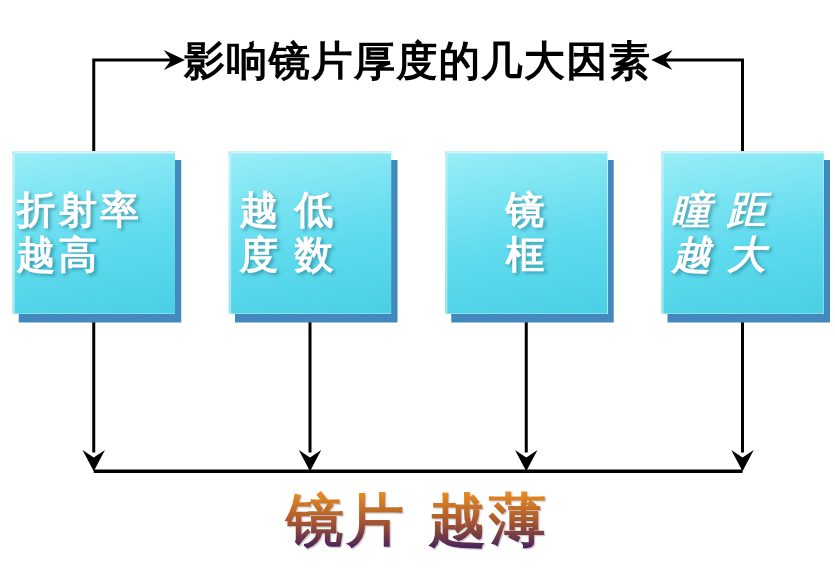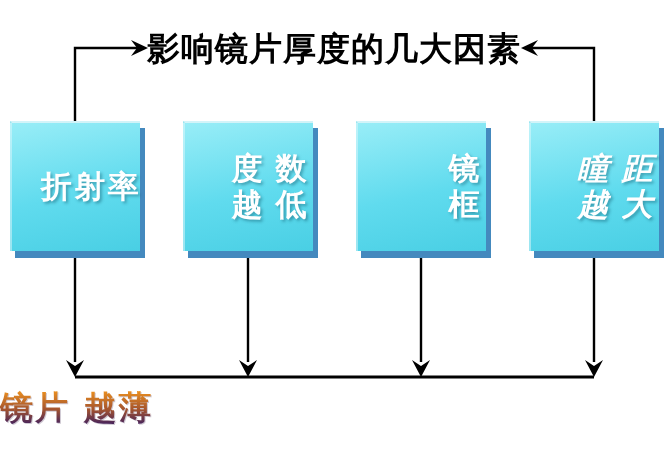--- a/index.html
+++ b/index.html
@@ -25,27 +25,27 @@
   .box{
     position:absolute; top:121px; width:130px; height:130px; box-sizing:border-box;
     background:linear-gradient(168deg, var(--box-top) 0%, var(--box-mid) 55%, var(--box-bot) 100%);
     box-shadow:5px 7px 0 var(--shadow);
     border-top:2px solid rgba(255,255,255,.75);
     border-left:2px solid rgba(255,255,255,.45);
     display:flex; flex-direction:column; justify-content:center; align-items:center;
     color:#ffffff; font-weight:bold; font-size:31px; line-height:1.16;
     text-shadow:2px 2px 3px rgba(15,85,105,.45);
   }
-  .box .line{width:100%; text-align:right;}
+  .box .line{width:100%; text-align:left;}
   .box .sp{letter-spacing:.42em; margin-right:-.42em;}
   .box .sp-s{letter-spacing:.08em; margin-right:-.08em;}
   .b1{left:10px;} .b2{left:183px;} .b3{left:356px;padding-left:40px;} .b4{left:529px;font-style:italic;}
   .result{
-    position:absolute; top:386px; left:0; width:668px; text-align:left;
-    font-size:33px; font-weight:bold; letter-spacing:2px; white-space:pre;
+    position:absolute; top:386px; left:0; width:668px; text-align:center;
+    font-size:46px; font-weight:bold; letter-spacing:2px; white-space:pre;
     background:linear-gradient(180deg, var(--res-top) 8%, var(--res-mid) 52%, var(--res-bot) 86%);
     -webkit-background-clip:text; background-clip:text; color:transparent;
     filter:drop-shadow(1px 1px 0 rgba(60,30,70,.25));
   }
 </style>
 </head>
 <body>
 
 <div class="stage">
 
@@ -66,25 +66,26 @@
     <path class="ln" d="M594 252 L594 362"></path>
     <polygon class="ah" points="585,360 594,377 603,360 594,366"></polygon>
 
     <path class="baseline" d="M75 377 L594 377"></path>
   </svg>
 
   <div class="title">影响镜片厚度的几大因素</div>
 
   <div class="box b1">
     <div class="line sp-s">折射率</div>
+    <div class="line sp-s">越高</div>
   </div>
 
   <div class="box b2">
+    <div class="line sp">越低</div>
     <div class="line sp">度数</div>
-    <div class="line sp">越低</div>
   </div>
 
   <div class="box b3">
     <div class="line sp">镜框</div>
   </div>
 
   <div class="box b4">
     <div class="line sp">瞳距</div>
     <div class="line sp">越大</div>
   </div>

